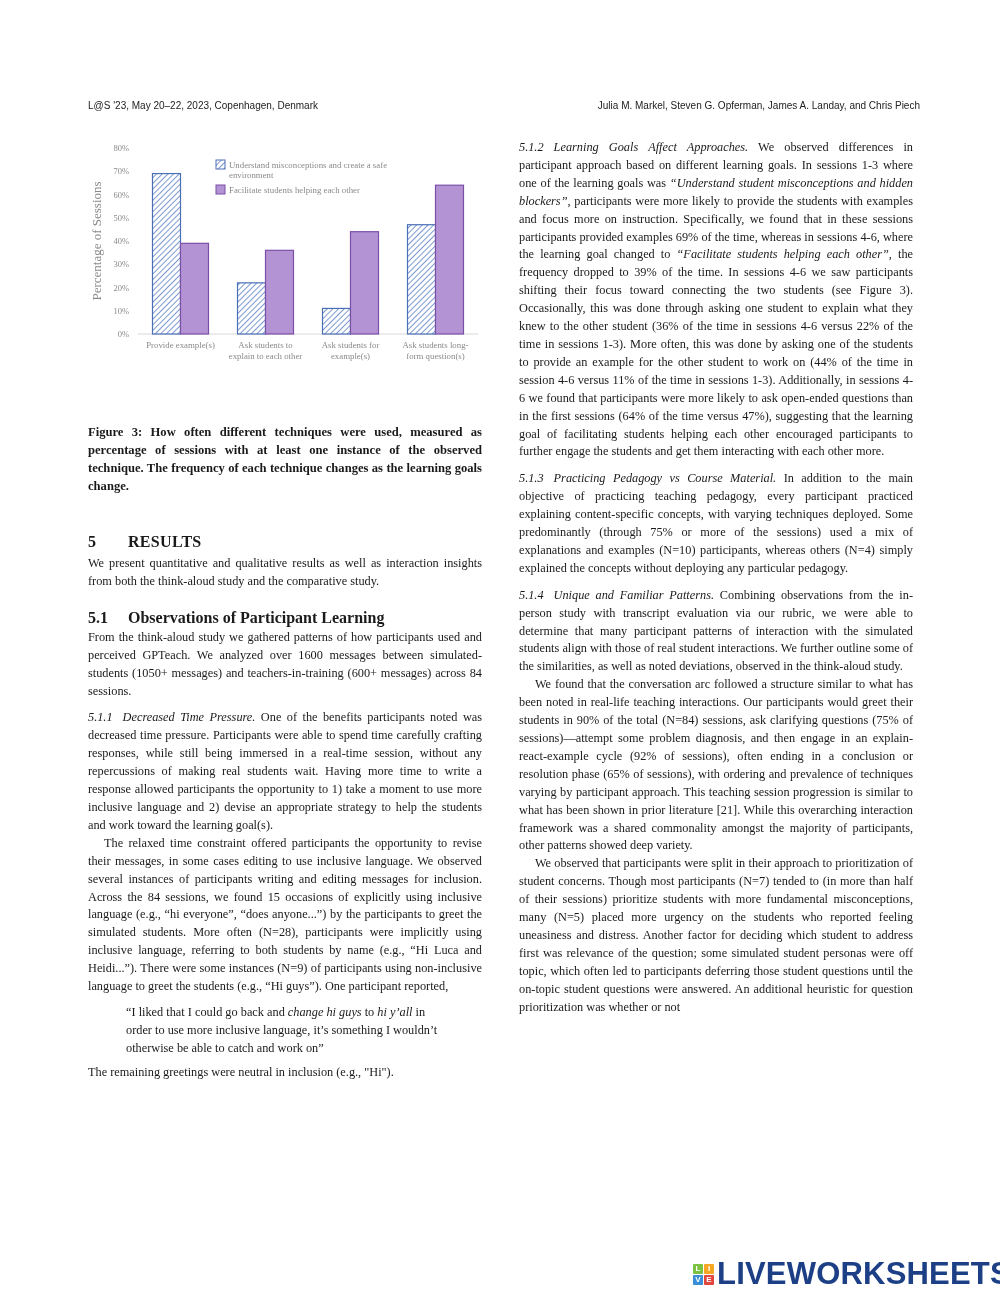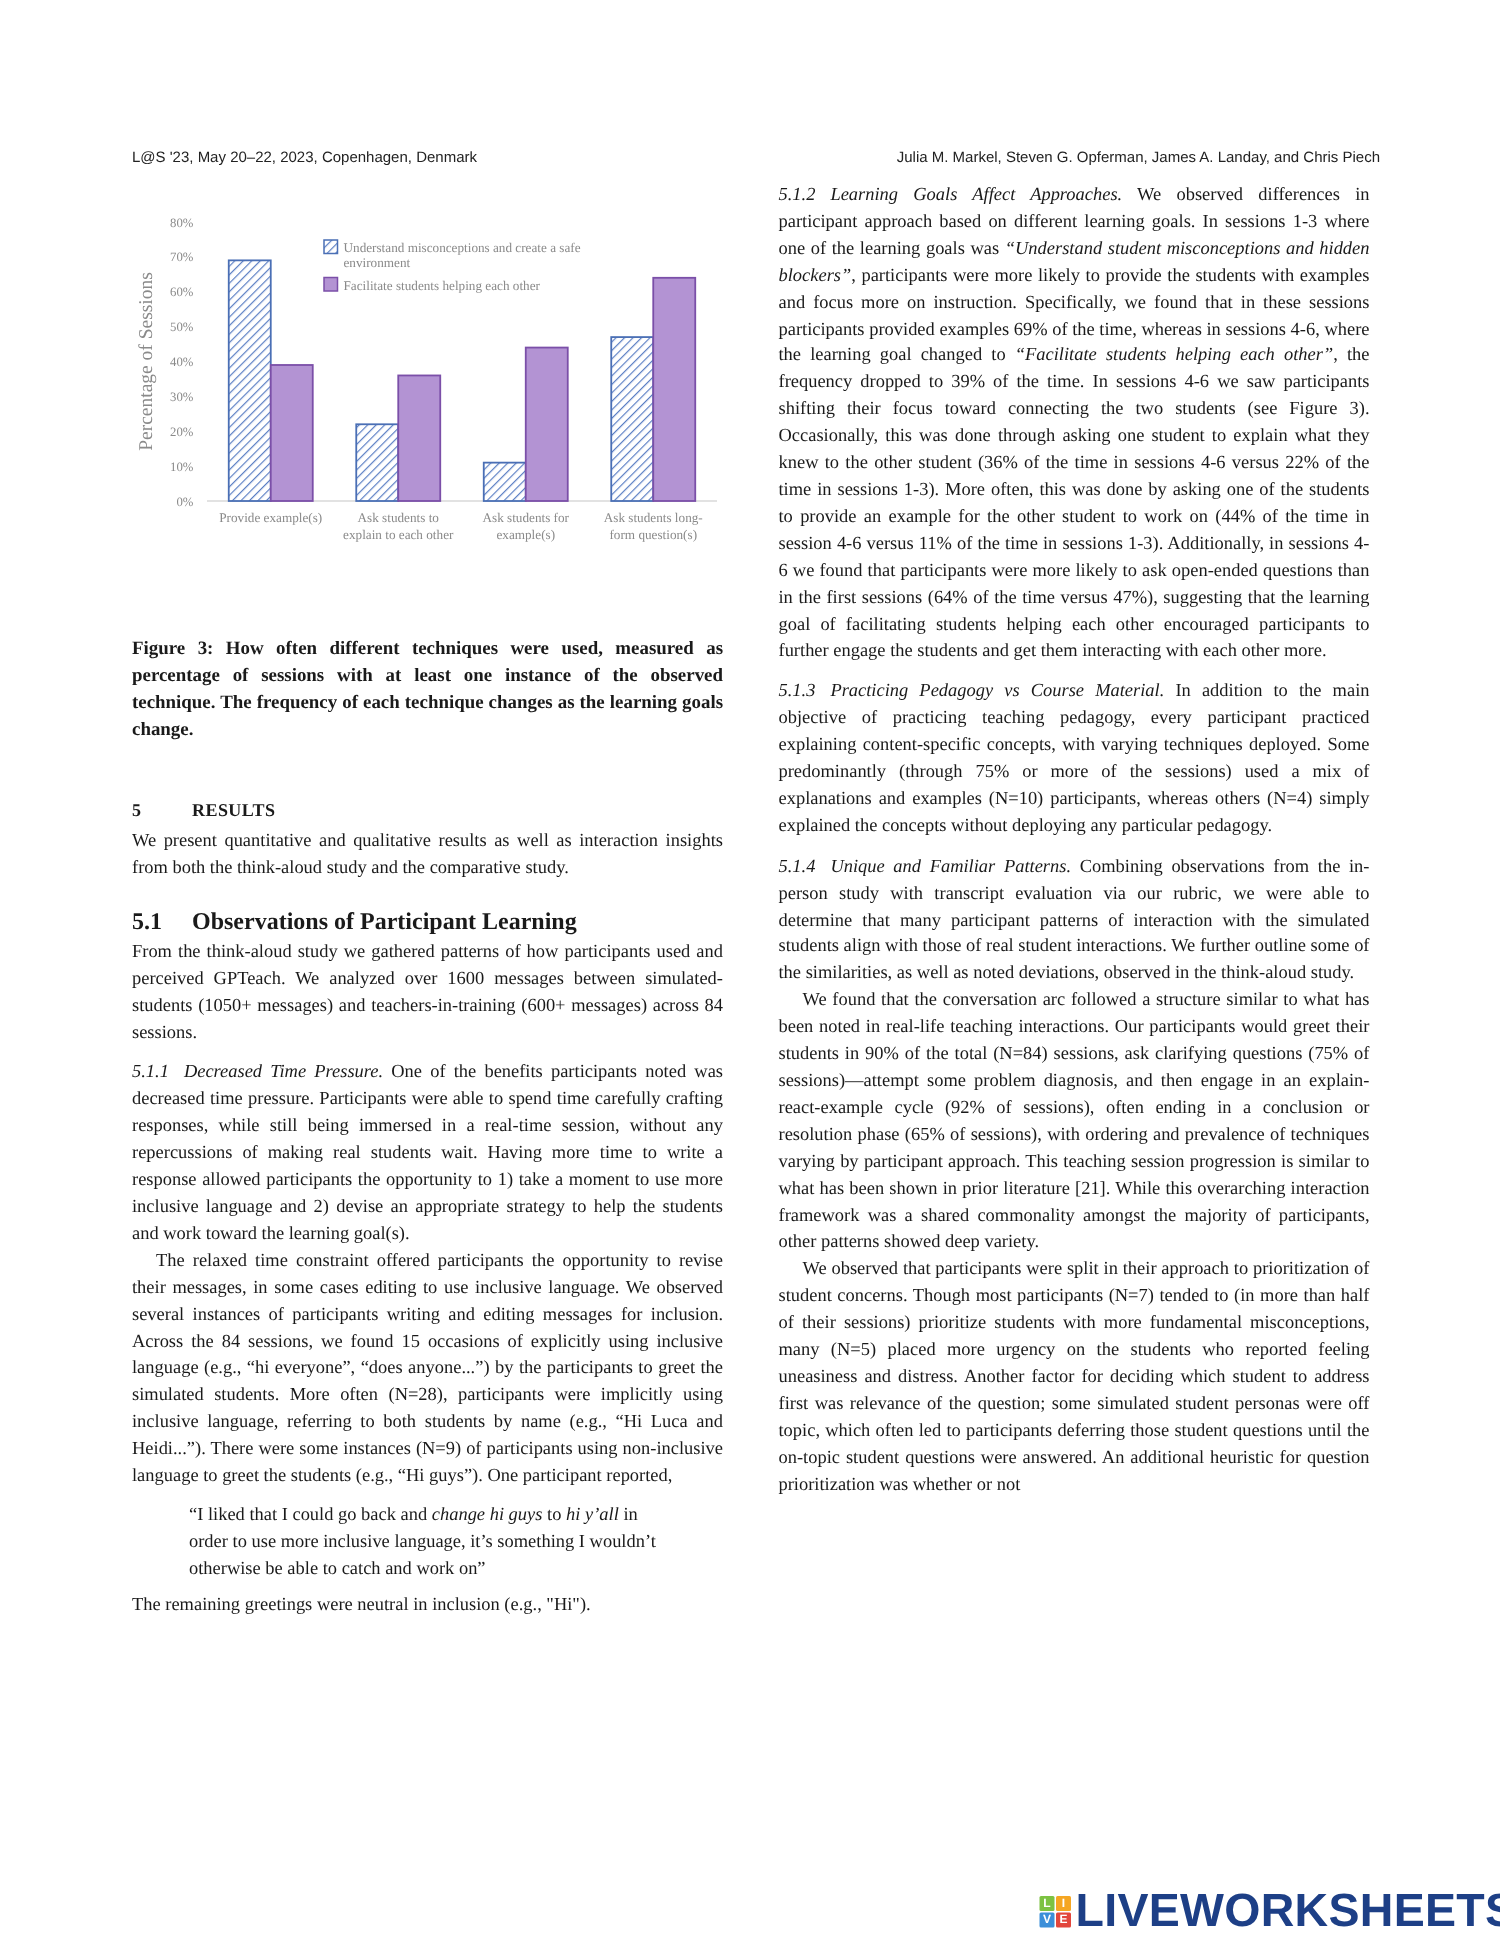--- a/index.html
+++ b/index.html
@@ -5,31 +5,31 @@
   html, body { margin: 0; padding: 0; background: #ffffff; }
   body { width: 1000px; height: 1294px; position: relative; overflow: hidden;
          font-family: "Liberation Serif", "DejaVu Serif", serif; color: #1a1a1a; }
   .running-head { position: absolute; top: 100px; font-family: "Liberation Sans", "DejaVu Sans", sans-serif;
                   font-size: 10px; color: #222; }
   .rh-left { left: 88px; }
   .rh-right { right: 80px; text-align: center; }
 
   .col { position: absolute; top: 140px; width: 394px; }
   .col-left { left: 88px; }
-  .col-right { left: 519px; top: 121px; }
+  .col-right { left: 519px; top: 139px; }
 
   p { margin: 0; font-size: 12.3px; line-height: 17.9px; text-align: justify; hyphens: manual; }
   p.indent { text-indent: 16px; }
   .sub-num { font-style: italic; margin-right: 10px; }
   .sub-title { font-style: italic; }
 
   .figure { position: relative; width: 394px; height: 235px; }
   .caption { margin-top: 48px; font-weight: bold; font-size: 12.6px; line-height: 18px; text-align: justify; }
 
-  h2 { margin: 38px 0 4px 0; font-size: 12px; font-weight: bold; letter-spacing: 0.3px; }
+  h2 { margin: 38px 0 4px 0; font-size: 16px; font-weight: bold; letter-spacing: 0.3px; }
   h3 { margin: 18px 0 2px 0; font-size: 16px; font-weight: bold; }
   .hnum { display: inline-block; width: 40px; }
   .hnum2 { display: inline-block; width: 40px; }
 
   .gap-s { height: 9px; }
   blockquote { margin: 8px 38px 6px 38px; font-size: 12.3px; line-height: 17.9px; }
 
   .logo { position: absolute; left: 693px; top: 1256px; display: flex; align-items: center; }
   .logo-blocks { display: grid; grid-template-columns: 10px 10px; grid-template-rows: 10px 10px; gap: 1px; margin-right: 3px; }
   .lb { font-family: "Liberation Sans", sans-serif; font-size: 8px; font-weight: bold; color: #fff;

